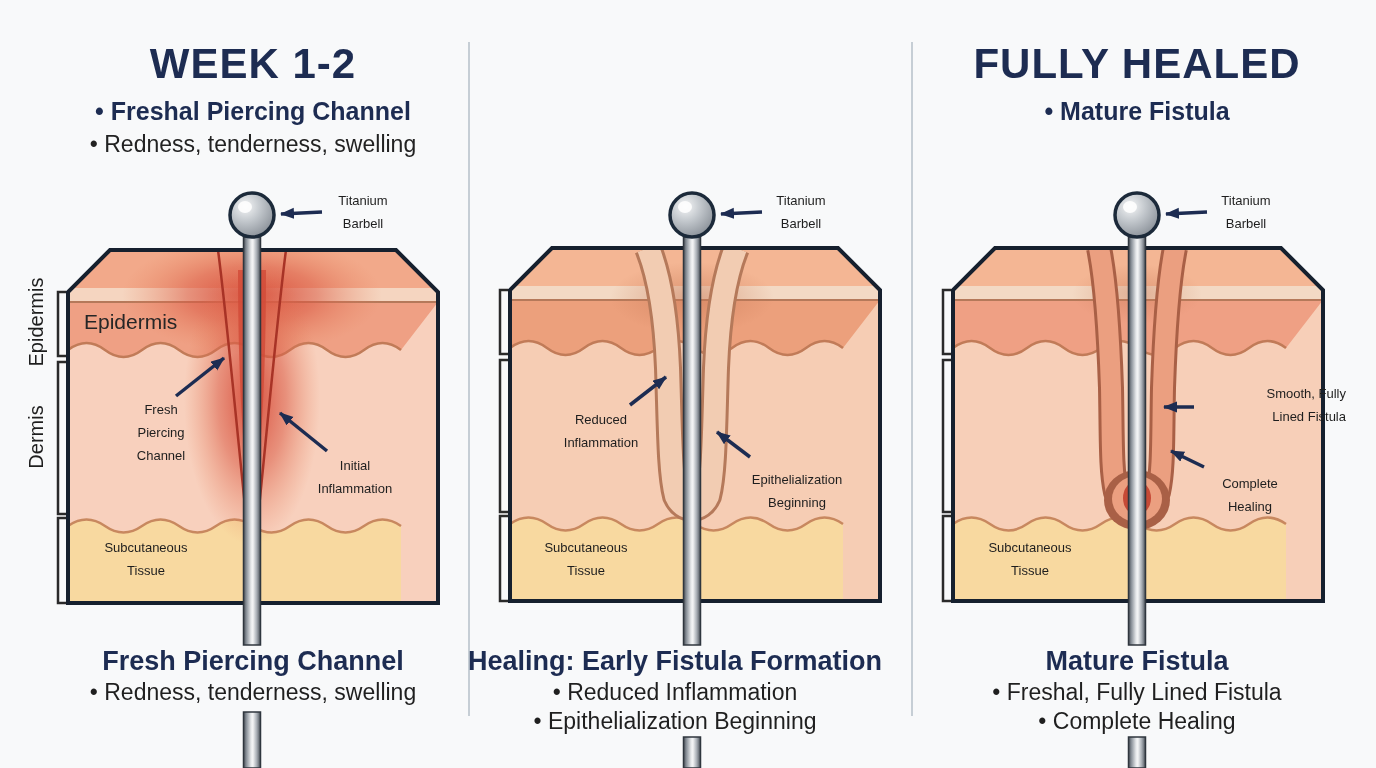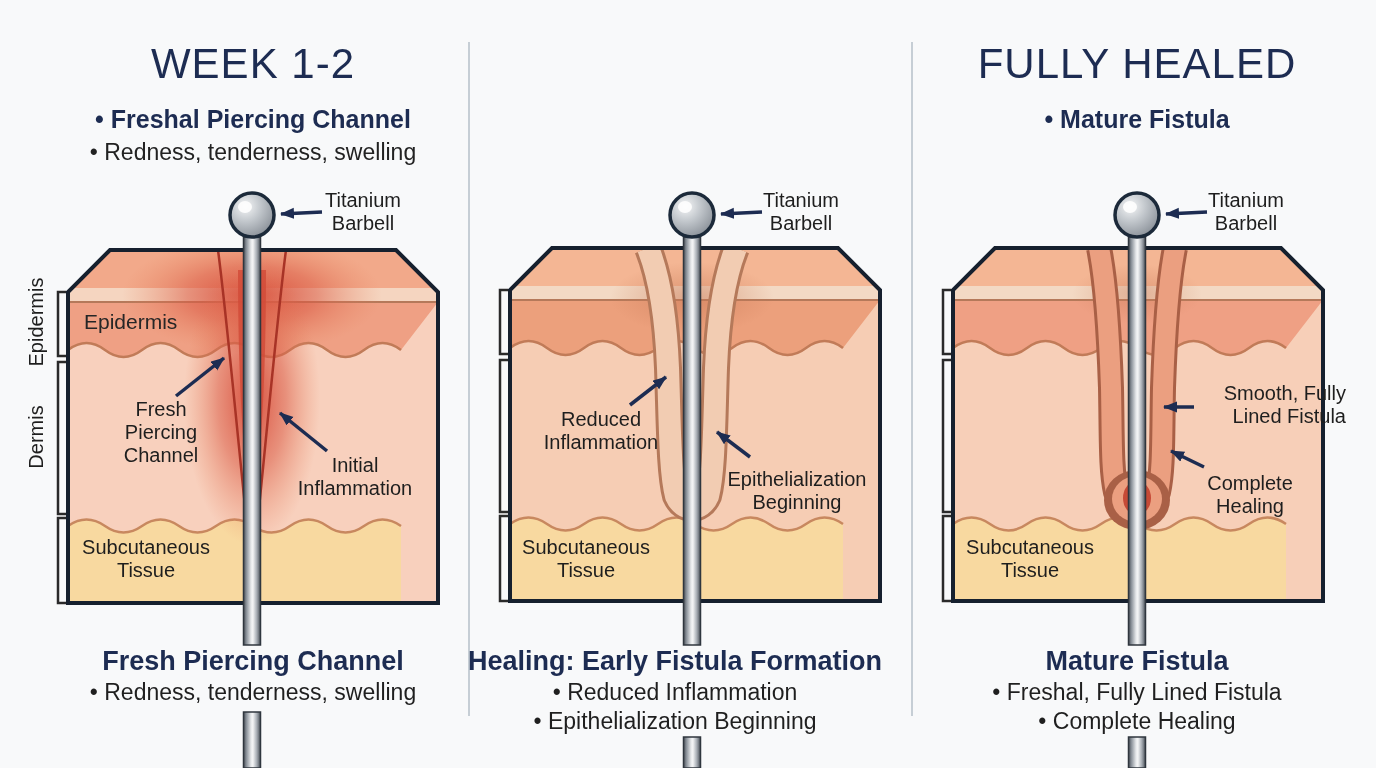--- a/index.html
+++ b/index.html
@@ -1,23 +1,23 @@
 <!DOCTYPE html>
 <html><head>
 <meta charset="utf-8">
 <style>
   html,body{margin:0;padding:0;background:#e9ebee;}
   #stage{position:relative;width:1376px;height:768px;background:#f8f9fa;overflow:hidden;
          font-family:"Liberation Sans",sans-serif;}
   #gfx{position:absolute;left:0;top:0;width:1376px;height:768px;}
   .panel-header{position:absolute;top:40px;text-align:center;}
-  .panel-title{font-size:42px;font-weight:normal;color:#1d2c52;letter-spacing:1px;line-height:48px;}
-  .sub-bold{font-size:25px;font-weight:bold;color:#1d2c52;margin-top:16px;line-height:30px;white-space:nowrap;}
+  .panel-title{font-size:42px;font-weight:bold;color:#1d2c52;letter-spacing:1px;line-height:48px;}
+  .sub-bold{font-size:25px;font-weight:bold;color:#1d2c52;margin-top:8px;line-height:30px;white-space:nowrap;}
   .sub-reg{font-size:23px;color:#222;margin-top:4px;line-height:28px;white-space:nowrap;}
-  .diagram-label{position:absolute;font-size:20px;color:#1e1e1e;text-align:center;line-height:23px;white-space:pre-line;}
+  .diagram-label{position:absolute;font-size:13px;color:#1e1e1e;text-align:center;line-height:23px;white-space:pre-line;}
   .rot{position:absolute;width:130px;height:22px;text-align:center;font-size:20px;color:#1e1e1e;
        transform:rotate(-90deg);white-space:nowrap;}
   .inline-layer{position:absolute;font-size:21px;color:#262626;white-space:nowrap;}
   .caption{position:absolute;top:646px;text-align:center;}
   .caption-title{font-size:27px;font-weight:bold;color:#1d2c52;line-height:30px;white-space:nowrap;}
   .caption-bullet{font-size:23px;color:#1f1f1f;line-height:26px;margin-top:3px;white-space:nowrap;}
 </style>
 </head>
 <body>
 

